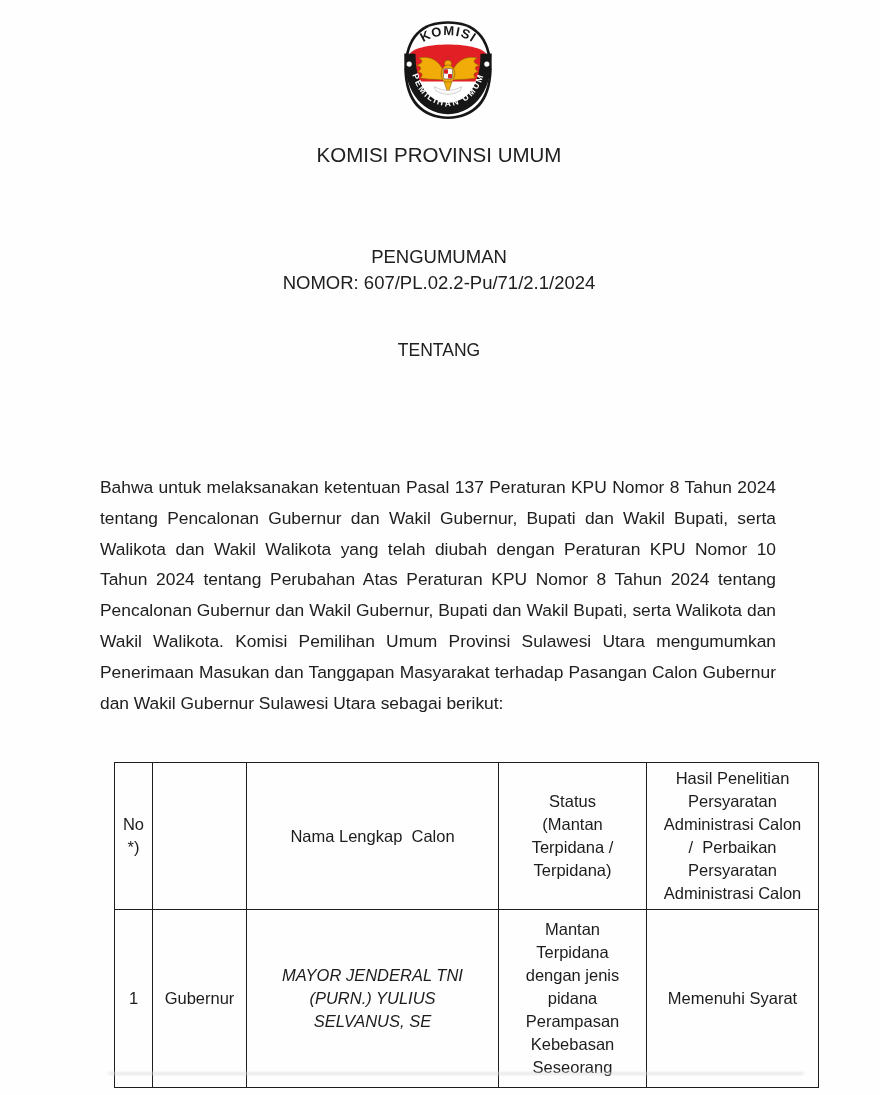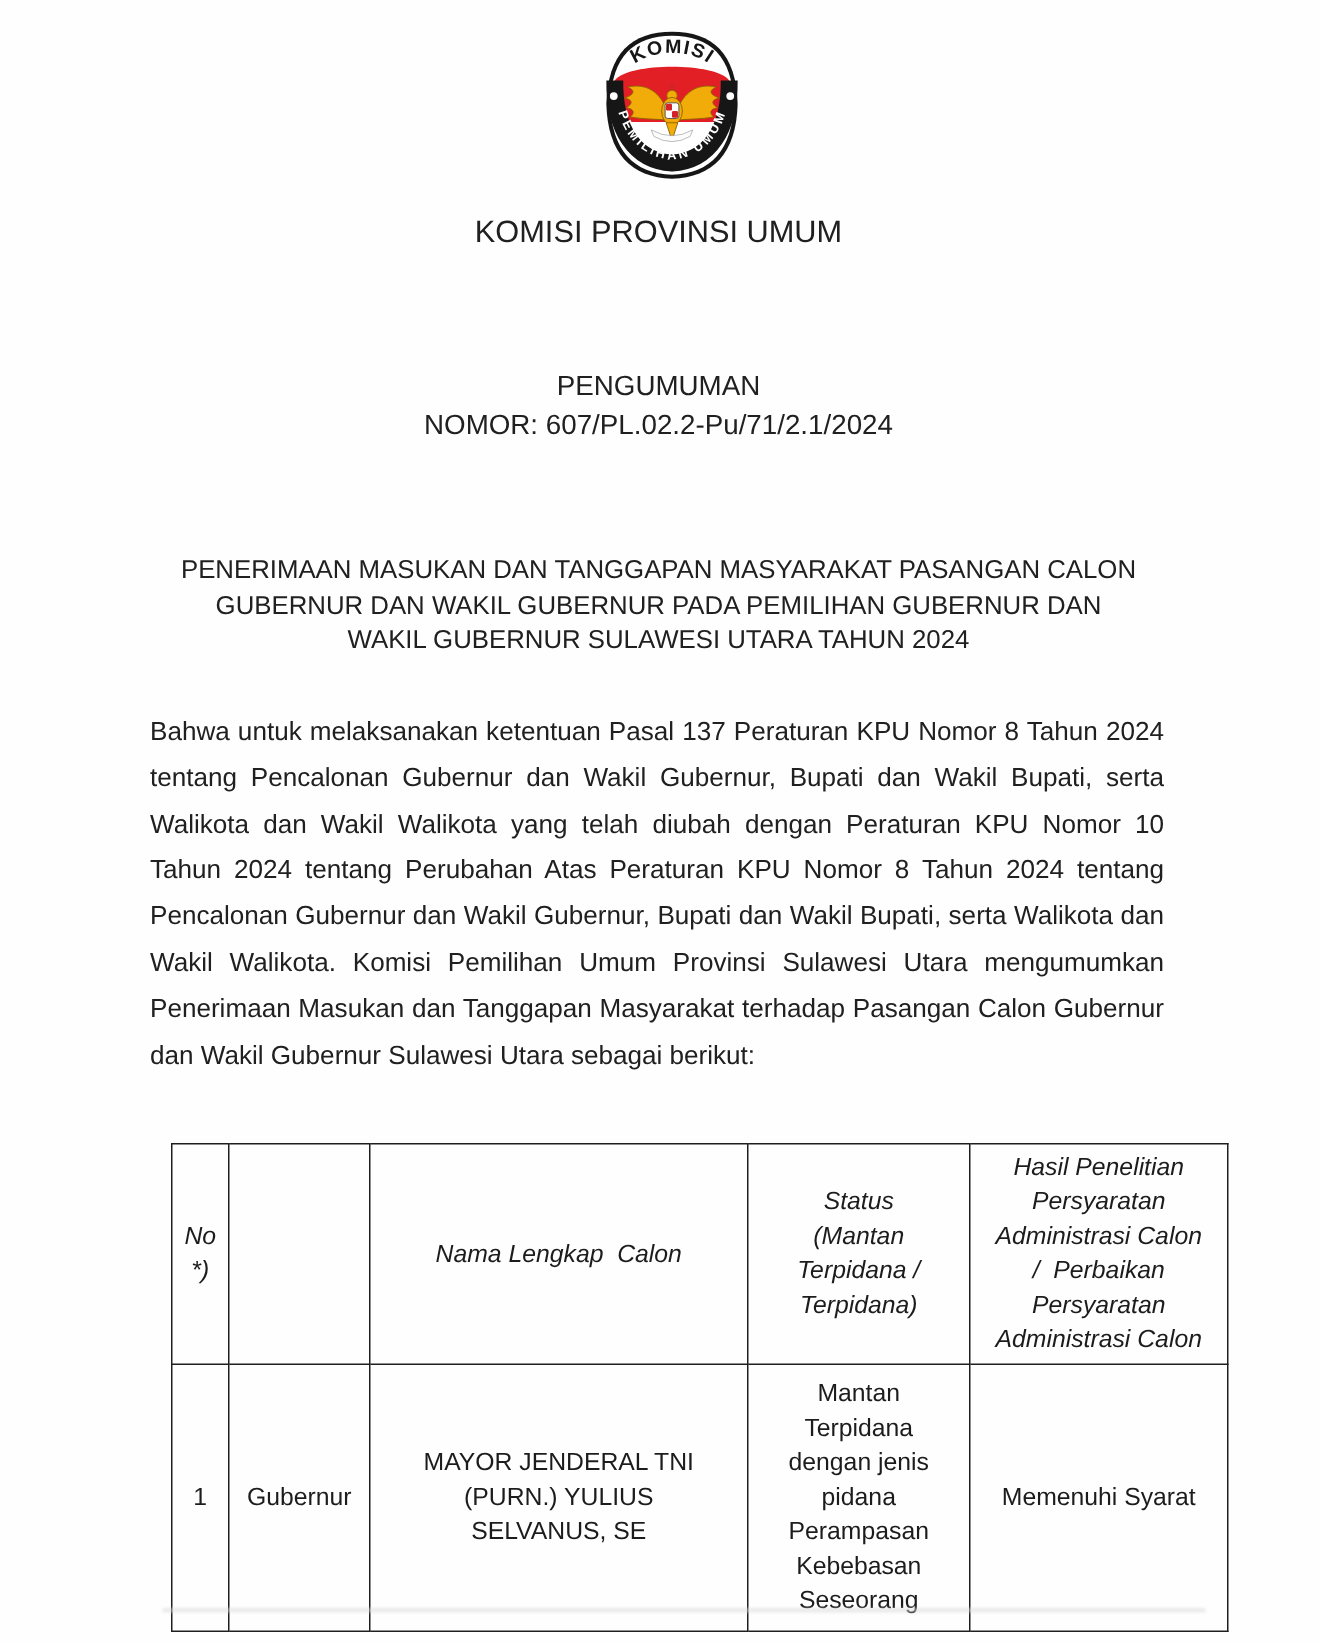--- a/index.html
+++ b/index.html
@@ -15,23 +15,23 @@
   .h2{font-size:18.5px;}
   .h3{font-size:17.5px;}
   .subject{position:absolute;left:-10px;top:368px;width:698px;text-align:center;
     font-size:17.2px;line-height:23.5px;}
   .body-par{position:absolute;left:0;top:472px;width:676px;margin:0;
     font-size:17.4px;line-height:30.8px;text-align:justify;}
   table.cand{position:absolute;left:14px;top:762px;width:704px;border-collapse:collapse;
     table-layout:fixed;font-size:16.5px;line-height:23px;color:#1c1c1c;}
   table.cand td{border:1.6px solid #1e1e1e;text-align:center;vertical-align:middle;
     padding:4px 6px;overflow:hidden;}
-  tr.hrow td{height:134px;font-style:italic;}
+  tr.hrow td{height:134px;}
   tr.drow td{height:169px;}
-  td.name-cell{text-align:left;padding-left:9px;}
+  td.name-cell{text-align:left;padding-left:9px;font-style:italic;}
   .scan-shadow{position:absolute;left:122px;top:1072px;width:696px;height:3px;
     background:#d9d9d9;opacity:.55;border-radius:2px;filter:blur(1px);}
 </style>
 </head>
 <body>
 
 <div class="page">
 
   <div class="logo-wrap">
     <svg viewBox="0 0 120 118" xmlns="http://www.w3.org/2000/svg">
@@ -60,22 +60,22 @@
     </svg>
   </div>
 
   <div class="content">
 
     <div class="cline h1" style="top:143px;">KOMISI PROVINSI UMUM</div>
 
     <div class="cline h2" style="top:246px;">PENGUMUMAN</div>
     <div class="cline h2" style="top:272px;">NOMOR: 607/PL.02.2-Pu/71/2.1/2024</div>
 
+    <div class="cline h3" style="top:340px;">TENTANG</div>
 
-    <div class="subject">PENERIMAAN MASUKAN DAN TANGGAPAN MASYARAKAT PASANGAN CALON<br>GUBERNUR DAN WAKIL GUBERNUR PADA PEMILIHAN GUBERNUR DAN<br>WAKIL GUBERNUR SULAWESI UTARA TAHUN 2024</div>
 
     <p class="body-par">Bahwa untuk melaksanakan ketentuan Pasal 137 Peraturan KPU Nomor 8 Tahun 2024 tentang Pencalonan Gubernur dan Wakil Gubernur, Bupati dan Wakil Bupati, serta Walikota dan Wakil Walikota yang telah diubah dengan Peraturan KPU Nomor 10 Tahun 2024 tentang Perubahan Atas Peraturan KPU Nomor 8 Tahun 2024 tentang Pencalonan Gubernur dan Wakil Gubernur, Bupati dan Wakil Bupati, serta Walikota dan Wakil Walikota. Komisi Pemilihan Umum Provinsi Sulawesi Utara mengumumkan Penerimaan Masukan dan Tanggapan Masyarakat terhadap Pasangan Calon Gubernur dan Wakil Gubernur Sulawesi Utara sebagai berikut:</p>
 
     <table class="cand">
       <colgroup>
         <col style="width:38px">
           <col style="width:94px">
           <col style="width:252px">
           <col style="width:148px">
           <col style="width:172px">

